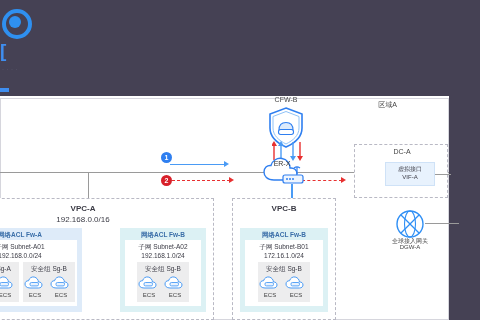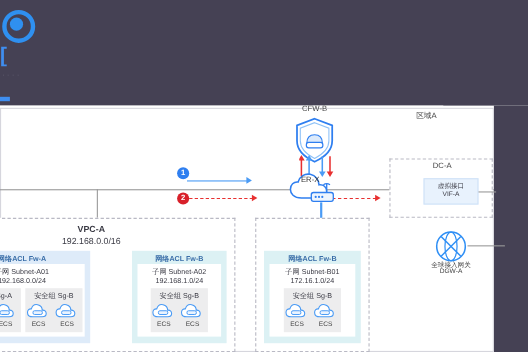--- a/index.html
+++ b/index.html
@@ -294,20 +294,21 @@
           <svg width="22" height="16" viewBox="0 0 22 16">
               <path d="M6 13 C2.5 13 1 11 1 9 C1 7 2.5 5.5 4.5 5.8 C5.3 3 7.7 1.5 10.2 2 C12.8 2.6 14.4 4.8 14.4 7 C16.5 6.8 18 8 18 10 C18 11.8 16.5 13 14.4 13 Z" fill="#fff" stroke="#4a9bf5" stroke-width="1"></path>
               <rect x="6" y="7.5" width="8.5" height="3.4" rx="1.4" fill="#eaf3fe" stroke="#4a9bf5" stroke-width=".9"></rect>
             </svg>
         </div>
         <div class="ecs-label">ECS</div>
       </div>
     </div>
 
     <div class="vpc" id="vpc-b"></div>
+    <div class="lbl t8 bold vpc-title ctr" style="left:232px;top:108px;width:104px;">VPC-B</div>
 
     <div class="acl acl-cyan" style="left:240px;top:132px;width:88px;height:84px;">
       <div class="acl-title t65 ctr bold">网络ACL Fw-B</div>
     </div>
     <div class="subnet" style="left:245px;top:144px;width:78px;height:66px;">
       <div class="lbl t65 ctr subnet-l1" style="left:0;top:3px;width:78px;">子网 Subnet-B01</div>
       <div class="lbl t65 ctr subnet-l2" style="left:0;top:12px;width:78px;">172.16.1.0/24</div>
     </div>
     <div class="sg" style="left:258px;top:166px;width:52px;height:40px;">
       <div class="sg-title t65 ctr">安全组 Sg-B</div>

